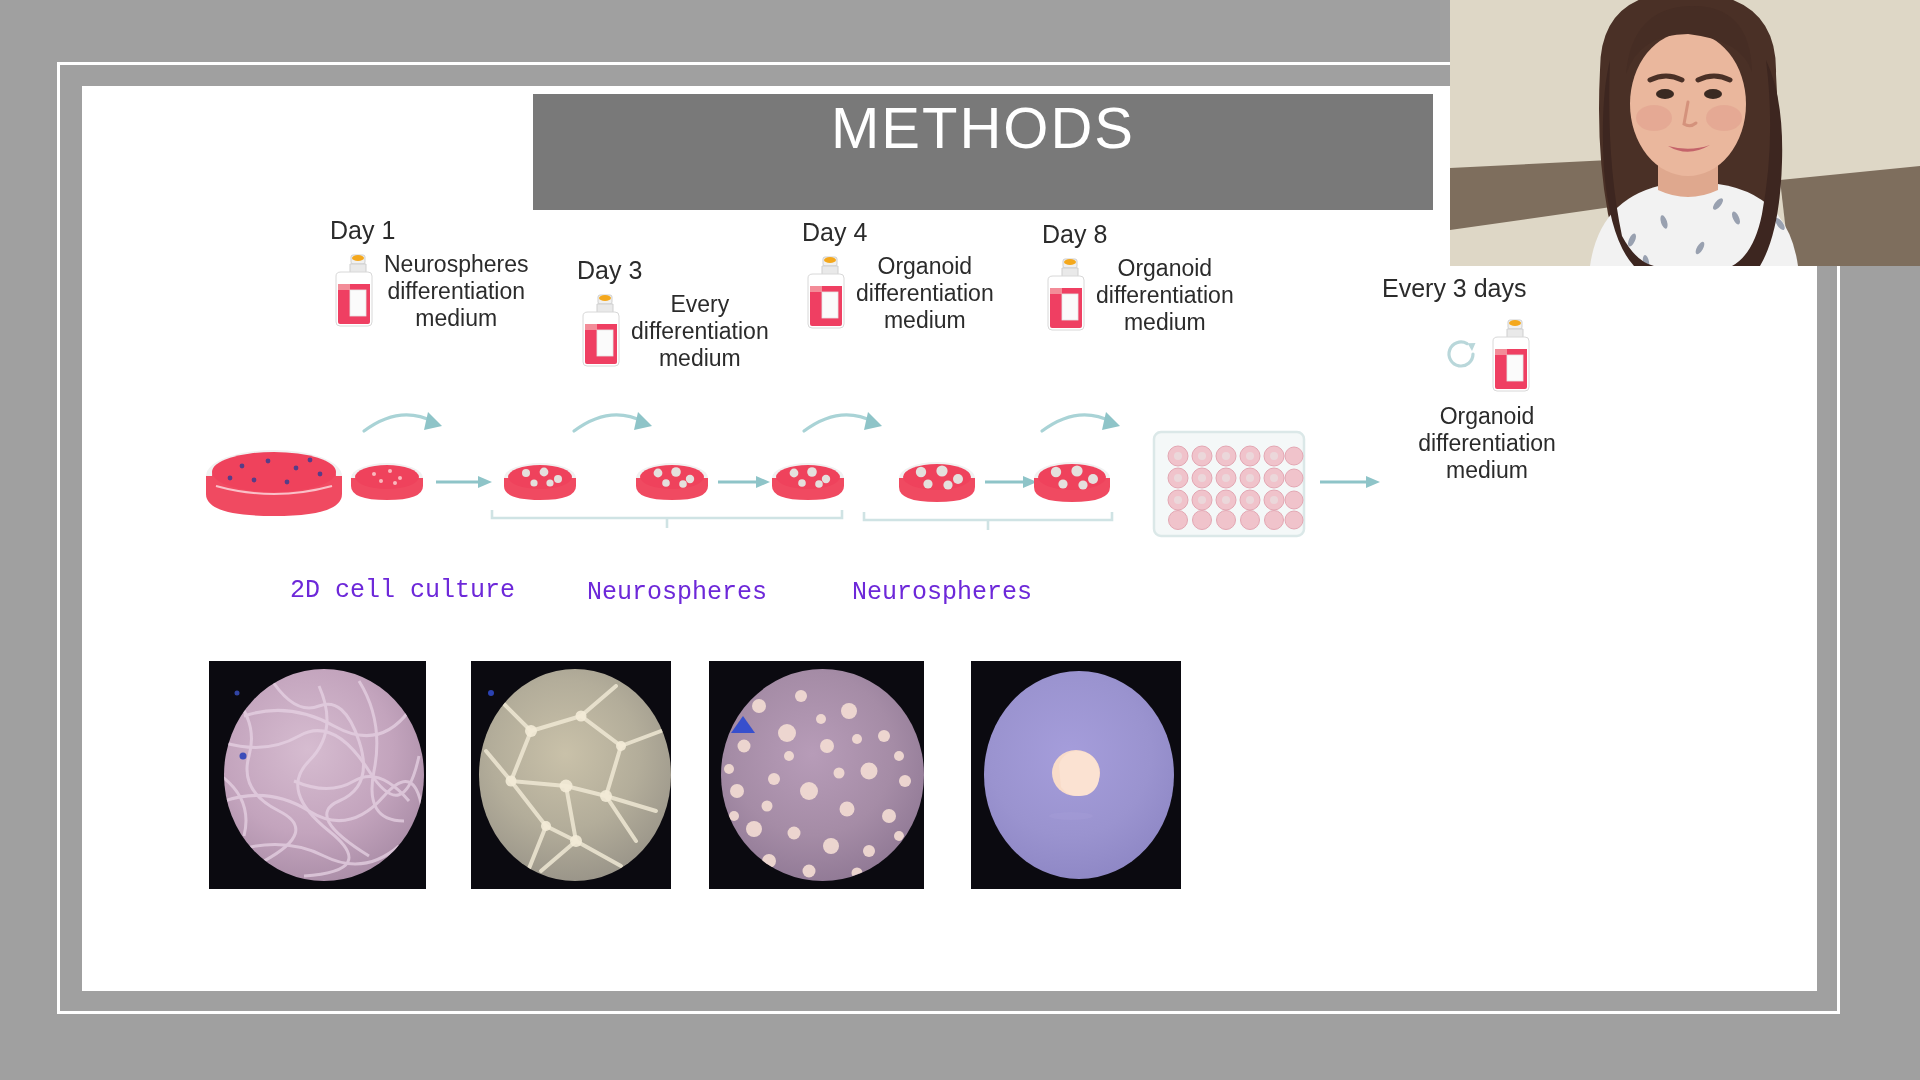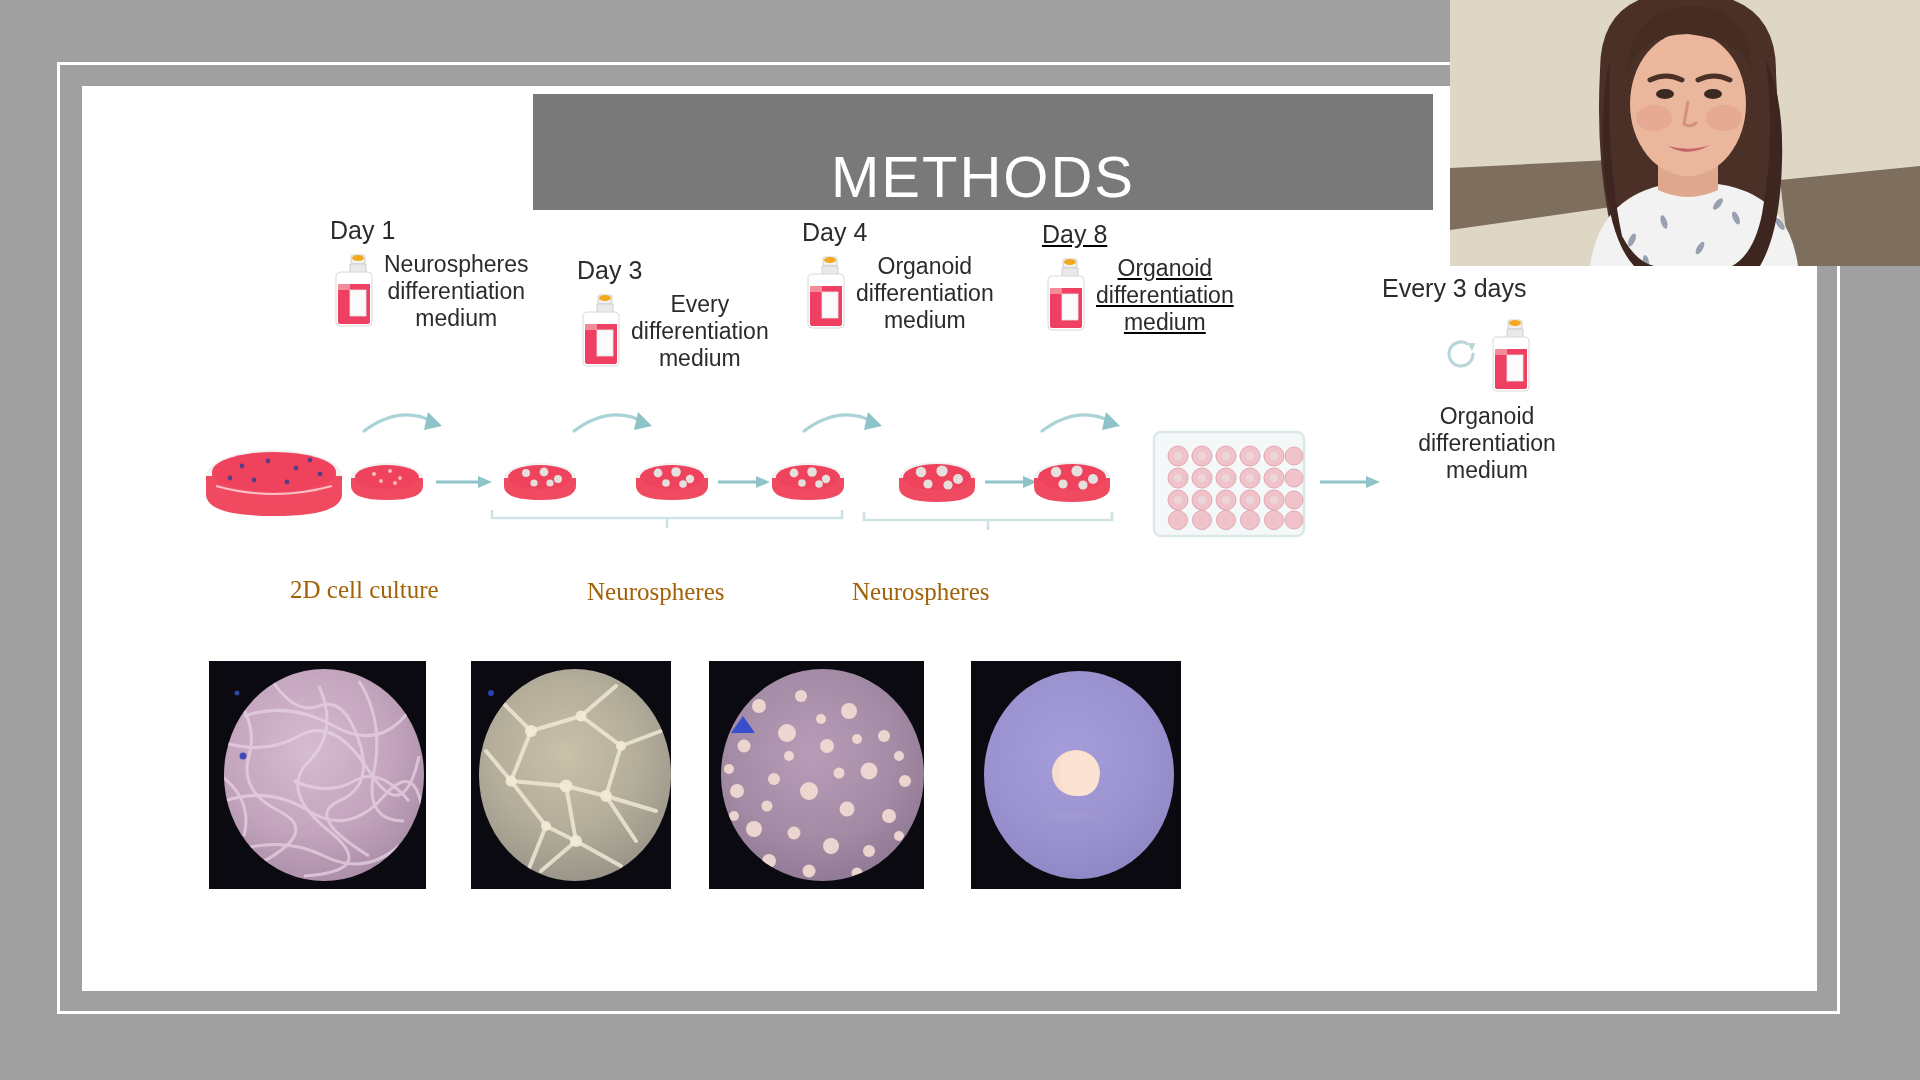--- a/index.html
+++ b/index.html
@@ -18,21 +18,21 @@
   }
 
   #slide{
     position:absolute; left:22px; top:21px; width:1735px; height:905px;
     background:#ffffff; overflow:hidden;
   }
 
   
   #title-banner{
     position:absolute; left:451px; top:8px; width:900px; height:116px;
-    background:#797979; display:flex; align-items:flex-end; justify-content:center;
+    background:#797979; display:flex; align-items:flex-start; justify-content:center;
   }
   #title-text{
     color:#ffffff; font-size:58px; font-weight:400; letter-spacing:2px;
     font-family:"Liberation Sans", sans-serif;
   }
 
   
   #diagram{ position:absolute; left:0; top:130px; width:1735px; height:420px; }
 
   .day-block{ position:absolute; }
@@ -43,22 +43,22 @@
   .bottle-row{ display:flex; align-items:center; gap:8px; margin-top:6px; }
   .medium-text{
     font-size:23px; color:#2b2b2b; line-height:1.17; text-align:center;
     font-family:"Liberation Sans", sans-serif;
   }
 
   
   .bottle{ position:relative; width:46px; height:74px; flex:0 0 auto; }
 
   .caption{
-    position:absolute; font-size:25px; color:#a16207; white-space:nowrap;
-    font-family:Liberation Serif, serif;
+    position:absolute; font-size:25px; color:#6d28d9; white-space:nowrap;
+    font-family:Liberation Mono, monospace;
   }
 
   
   #photos{ position:absolute; left:0; top:575px; width:1735px; height:280px; }
   .photo{
     position:absolute; background:#0b0a10; overflow:hidden;
   }
   .scope-circle{ position:absolute; border-radius:50%; }
 
   
@@ -140,21 +140,21 @@
               </svg>
             </div>
             <div class="medium-text">
               <div>Organoid</div>
               <div>differentiation</div>
               <div>medium</div>
             </div>
           </div>
         </div>
 
-        <div class="day-block" style="left:960px; top:4px;text-decoration:underline;">
+        <div class="day-block" style="left:960px; top:4px;">
           <div class="day-label">Day 8</div>
           <div class="bottle-row">
             <div class="bottle">
               <svg viewBox="0 0 46 74" width="46" height="74">
                 <rect x="21" y="1" width="14" height="9" rx="2" fill="#f0f0f0" stroke="#cfcfcf" stroke-width="1"></rect>
                 <ellipse cx="28" cy="4" rx="6" ry="3" fill="#f4a81d"></ellipse>
                 <path d="M20 10 L36 10 L36 20 L20 20 Z" fill="#e9e9e9" stroke="#cfcfcf" stroke-width="1"></path>
                 <path d="M6 22 Q6 18 11 18 L38 18 Q42 18 42 22 L42 68 Q42 72 38 72 L10 72 Q6 72 6 68 Z" fill="#ffffff" stroke="#d8d8d8" stroke-width="1"></path>
                 <path d="M8 30 L40 30 L40 68 Q40 70 38 70 L10 70 Q8 70 8 68 Z" fill="#ef3f62"></path>
                 <rect x="20" y="36" width="16" height="26" fill="#fbfbfb" stroke="#e7e7e7" stroke-width="0.8"></rect>

